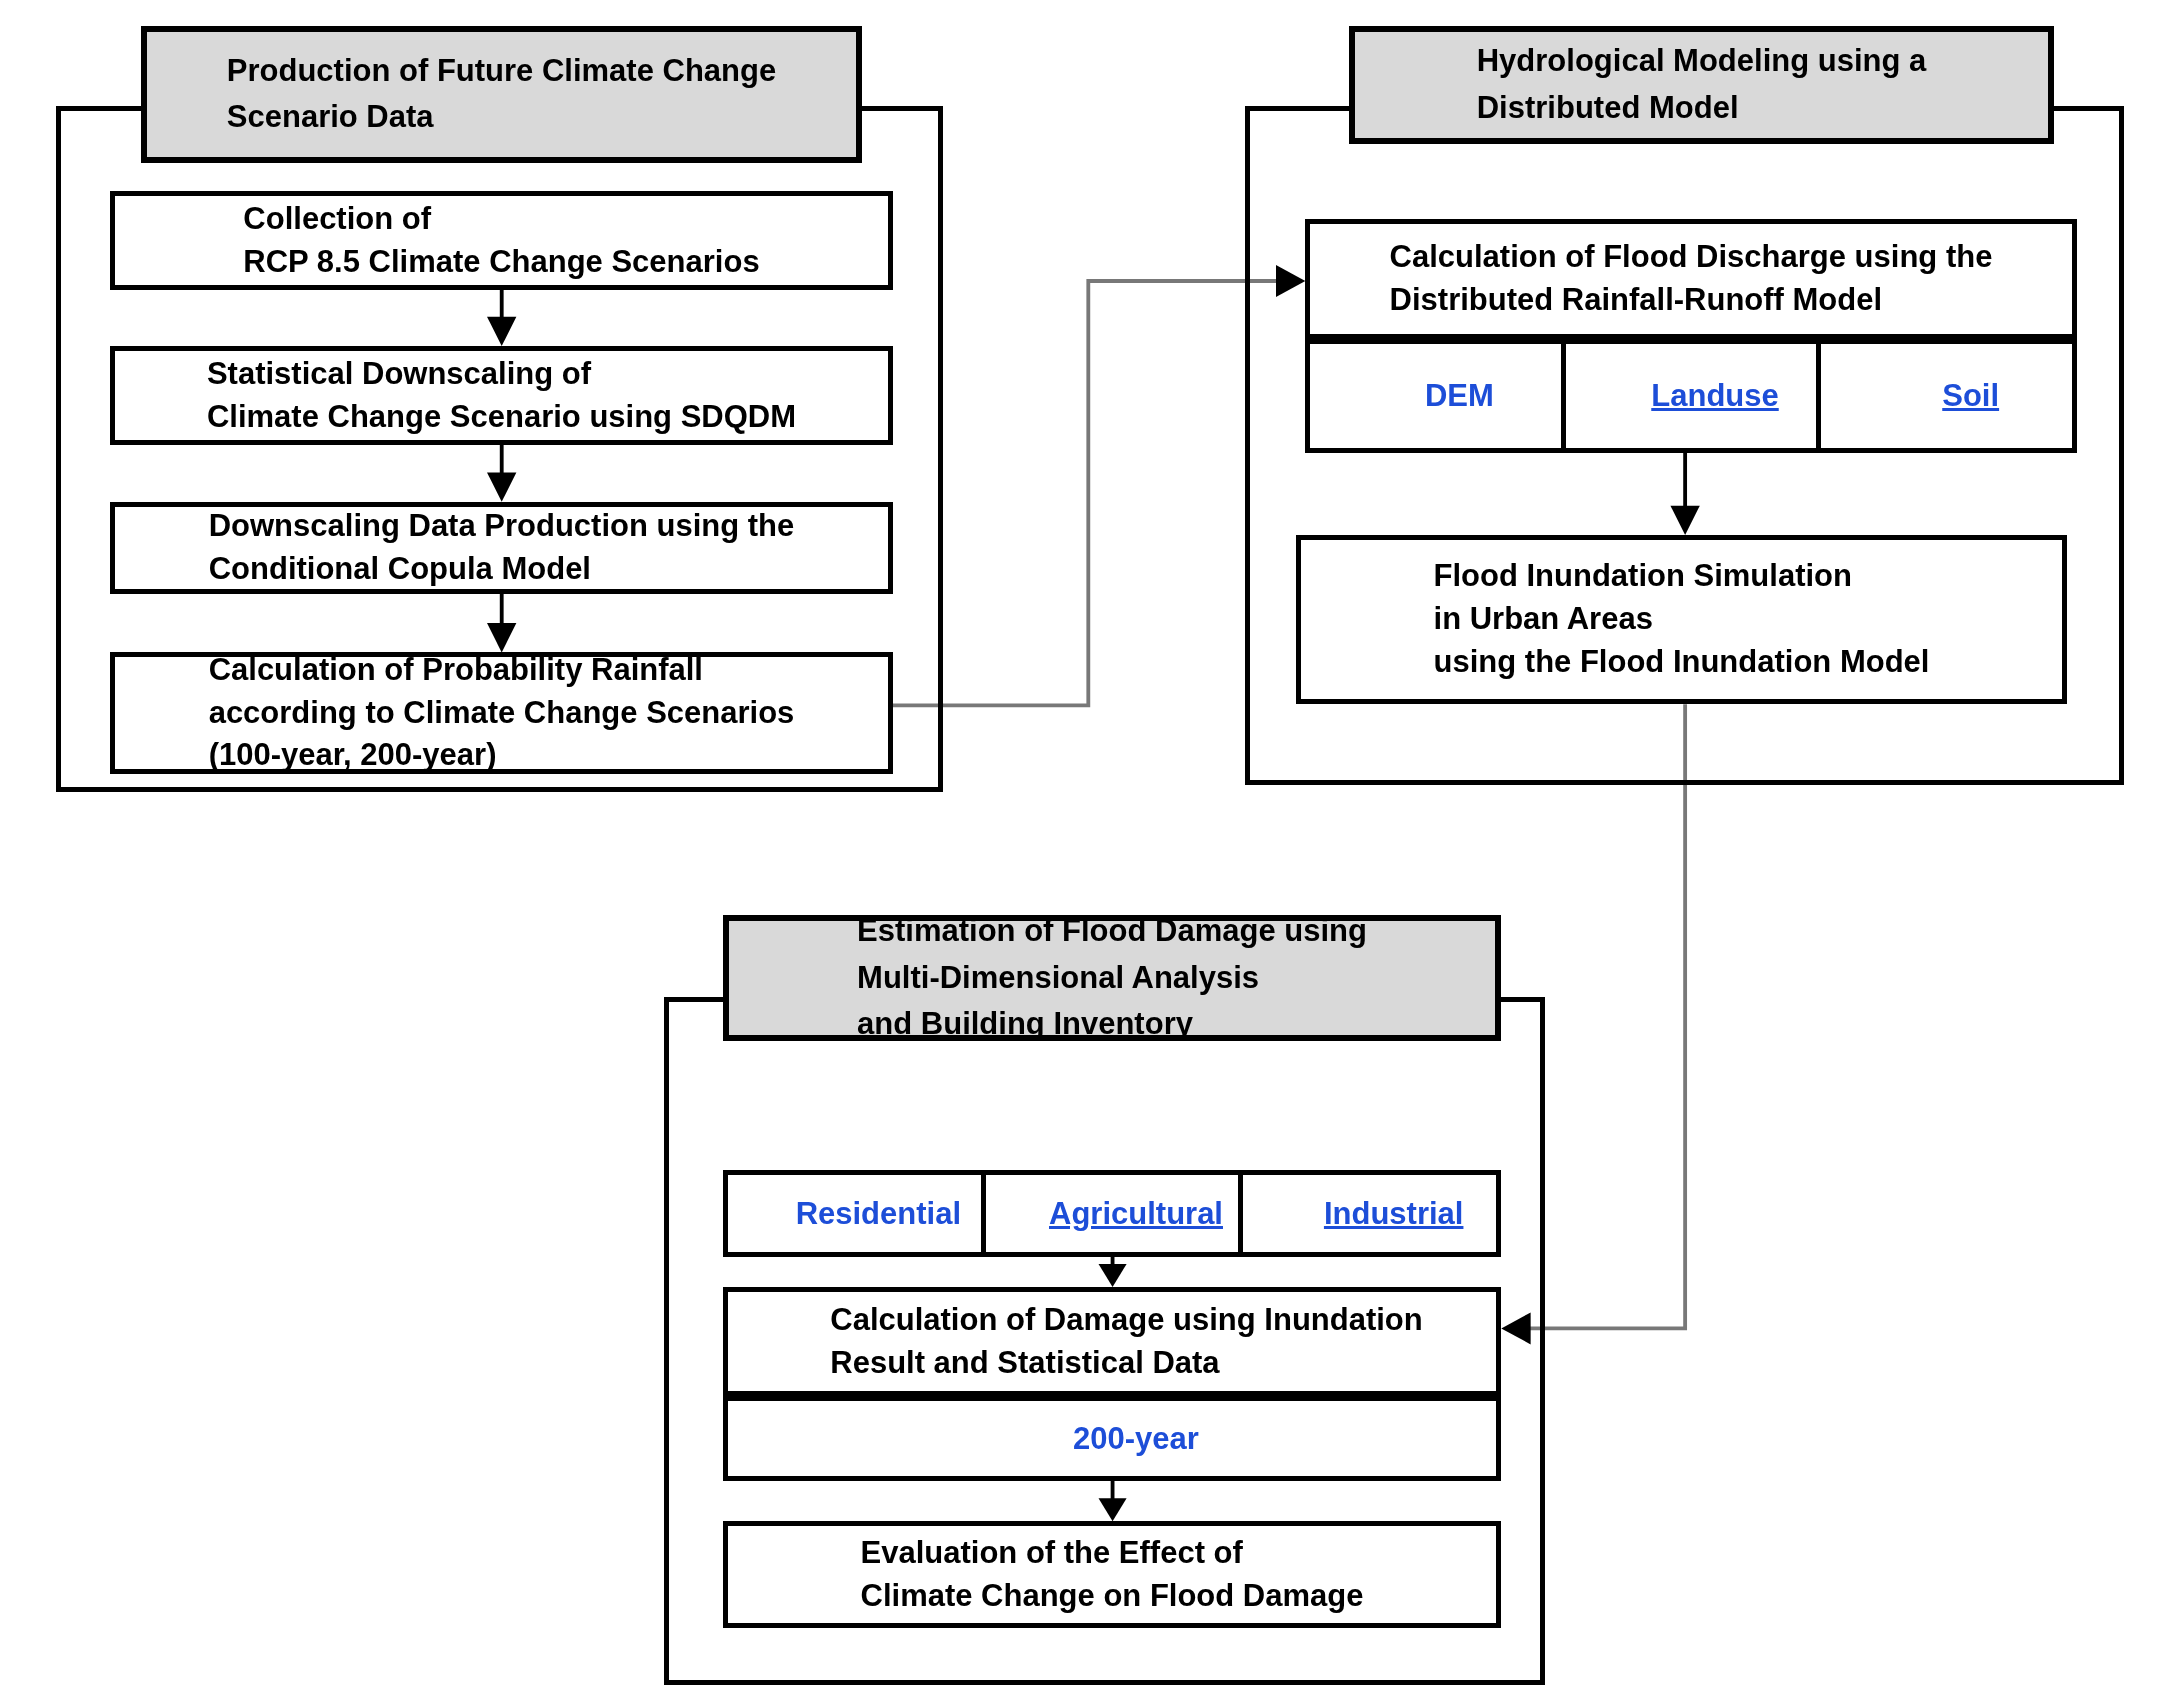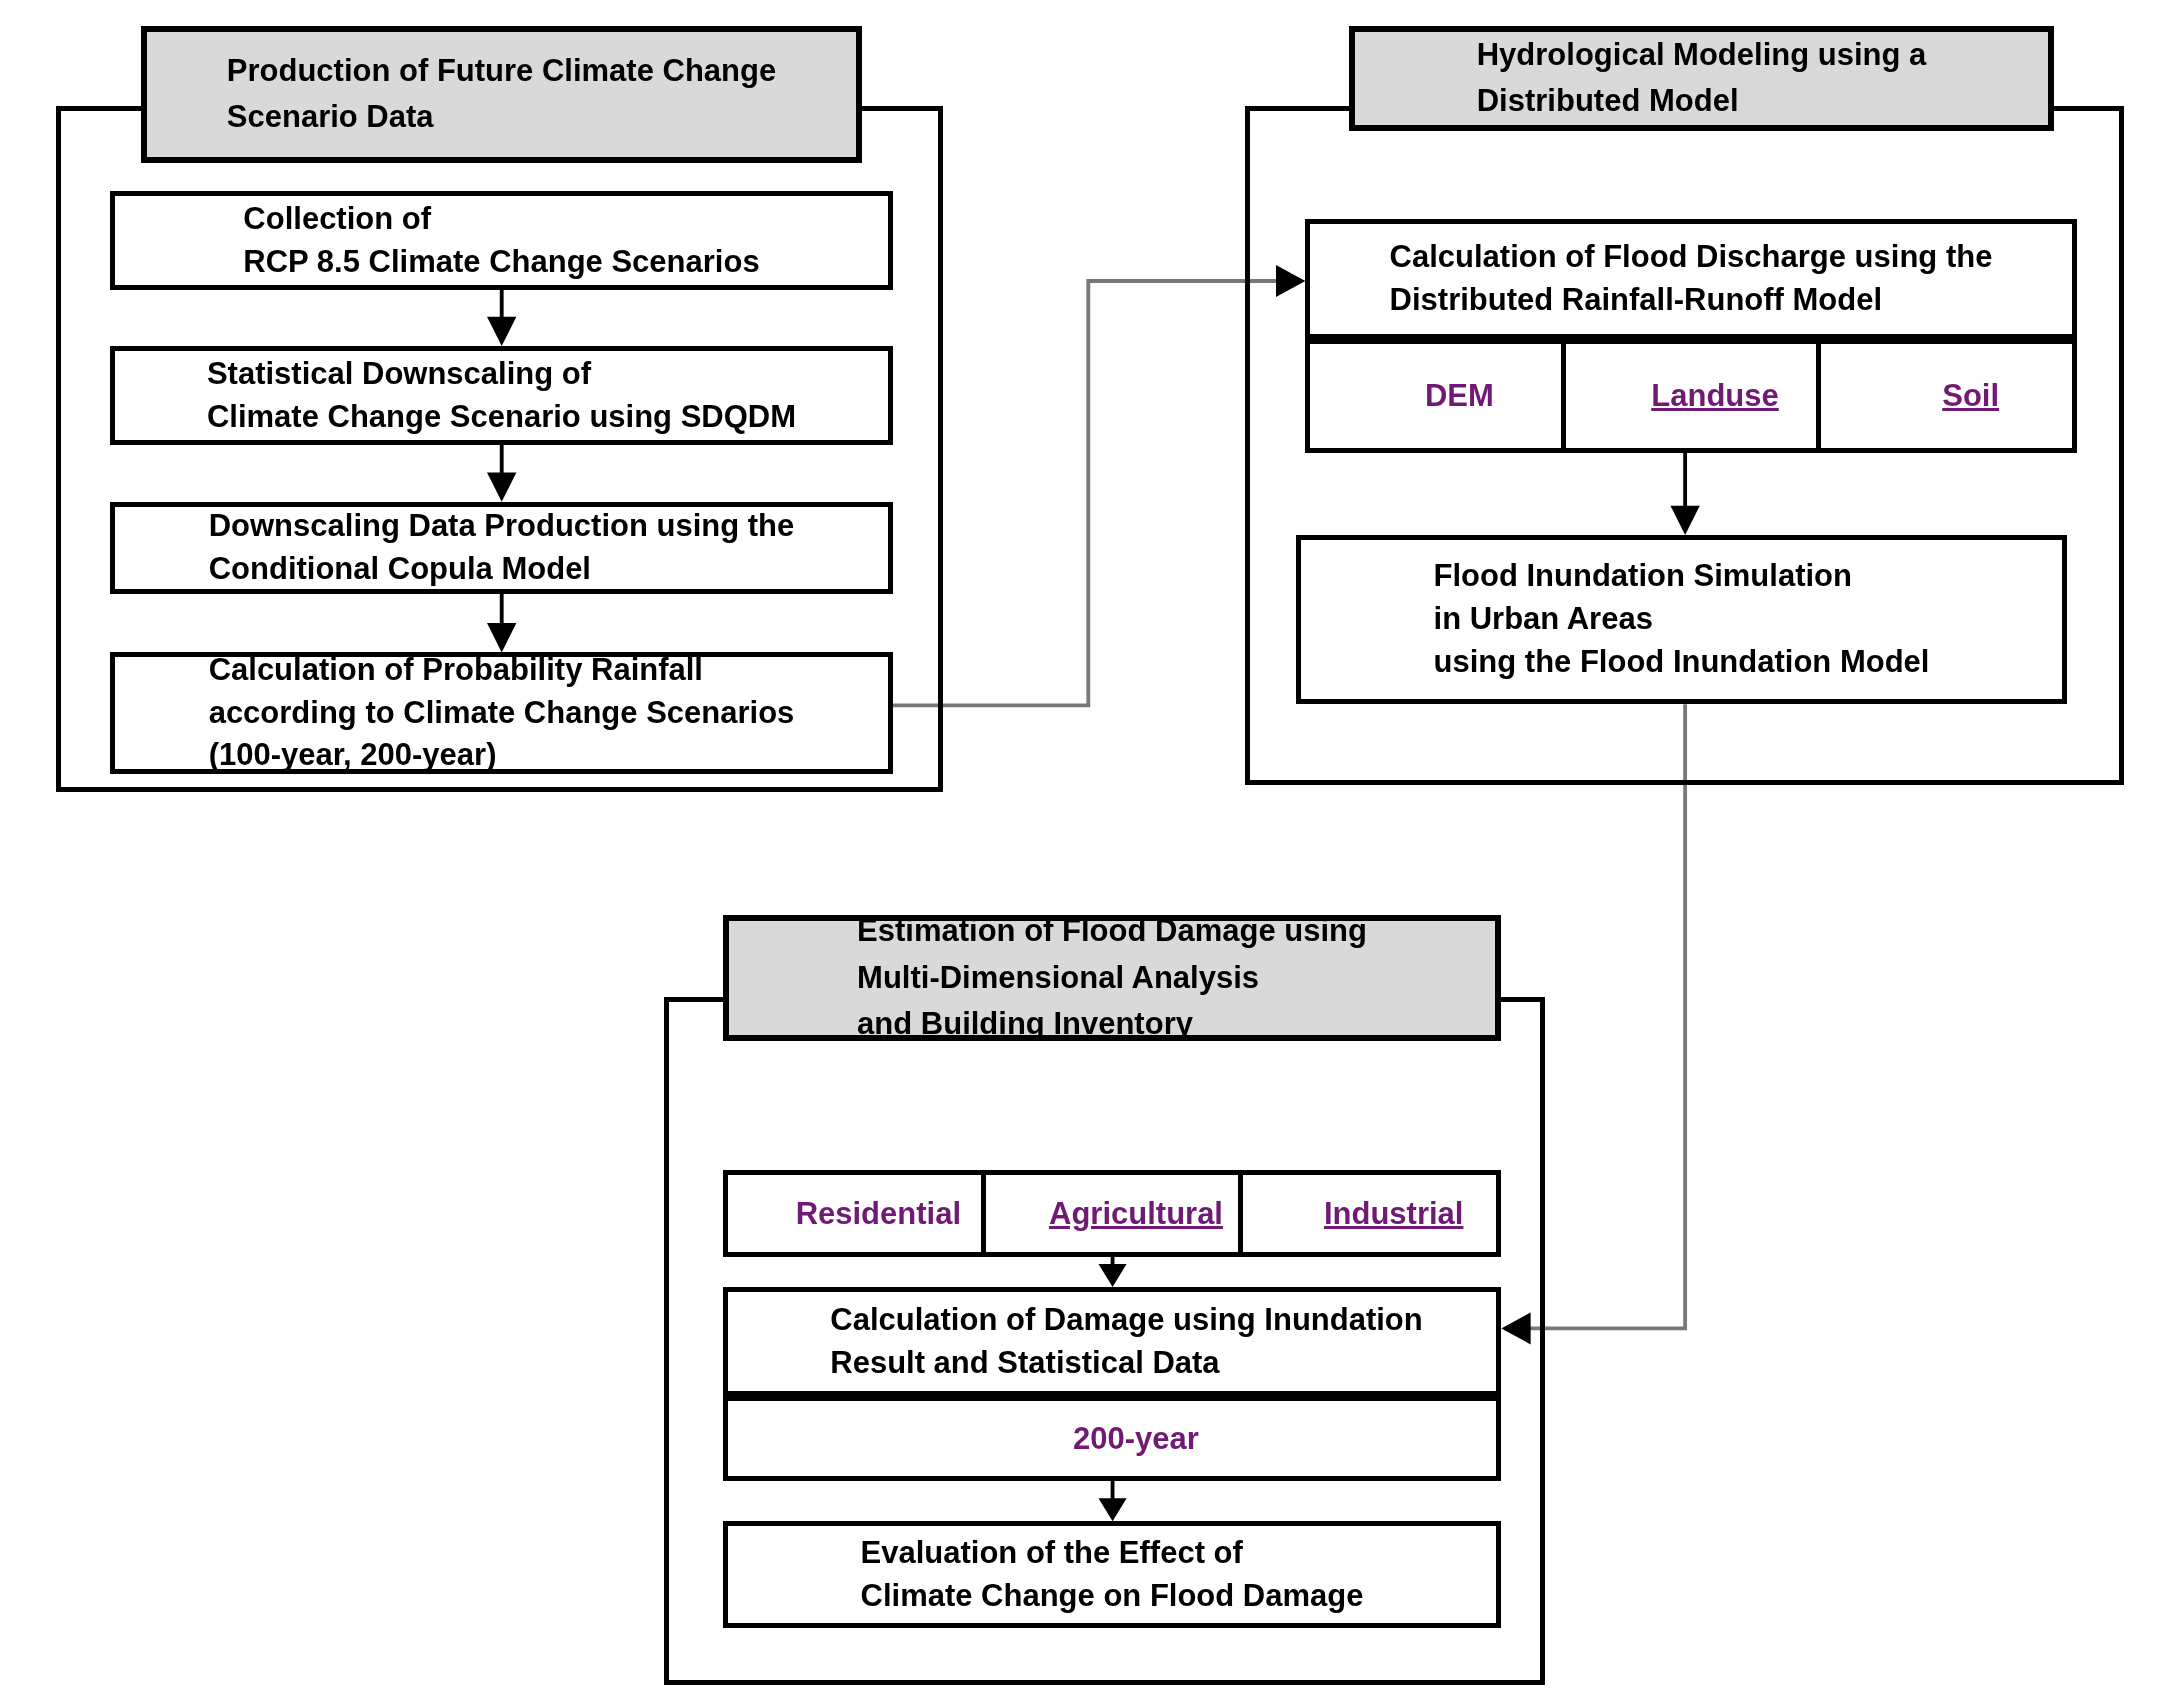--- a/index.html
+++ b/index.html
@@ -54,36 +54,36 @@
     background: #ffffff;
   }
   .row .cell {
     flex: 1;
     display: flex;
     align-items: center;
     justify-content: center;
     text-align: center;
     font-weight: 700;
     font-size: 31px;
-    color: #701a75;
+    color: #1d4ed8;
     padding-left: 48px;
   }
   .row .cell + .cell { border-left: 5.1px solid #000000; text-decoration: underline; }
 
   
   .ct-left   { left: 56px;   top: 106px;  width: 887px; height: 686px; }
   .hd-left   { left: 141px;  top: 25.5px;   width: 721px; height: 137px; }
   .bx-1      { left: 110px;  top: 191px;  width: 783px; height: 99px; }
   .bx-2      { left: 110px;  top: 346px;  width: 783px; height: 99px; }
   .bx-3      { left: 110px;  top: 502px;  width: 783px; height: 92px; }
   .bx-4      { left: 110px;  top: 652px; width: 783px; height: 122px; }
 
   
   .ct-right      { left: 1245px; top: 106px; width: 879px; height: 679px; }
-  .hd-right      { left: 1349px; top: 25.5px;  width: 705px; height: 105px; }
+  .hd-right      { left: 1349px; top: 25.5px;  width: 705px; height: 118px; }
   .bx-discharge  { left: 1305px; top: 219px; width: 772px; height: 120px; }
   .row-inputs    { left: 1305px; top: 339px; width: 772px; height: 114px; }
   .bx-inundation { left: 1296px; top: 535px; width: 771px; height: 169px; }
 
   
   .ct-bottom     { left: 664px; top: 997px; width: 881px; height: 688px; }
   .hd-bottom     { left: 723px; top: 915px; width: 778px; height: 126px; }
   .bx-inventory  { left: 723px; top: 1094px; width: 778px; height: 76px; }
   .row-sectors   { left: 723px; top: 1170px; width: 778px; height: 87px; }
   .bx-damagecalc { left: 723px; top: 1287px; width: 778px; height: 109px; padding-left: 29px; }

